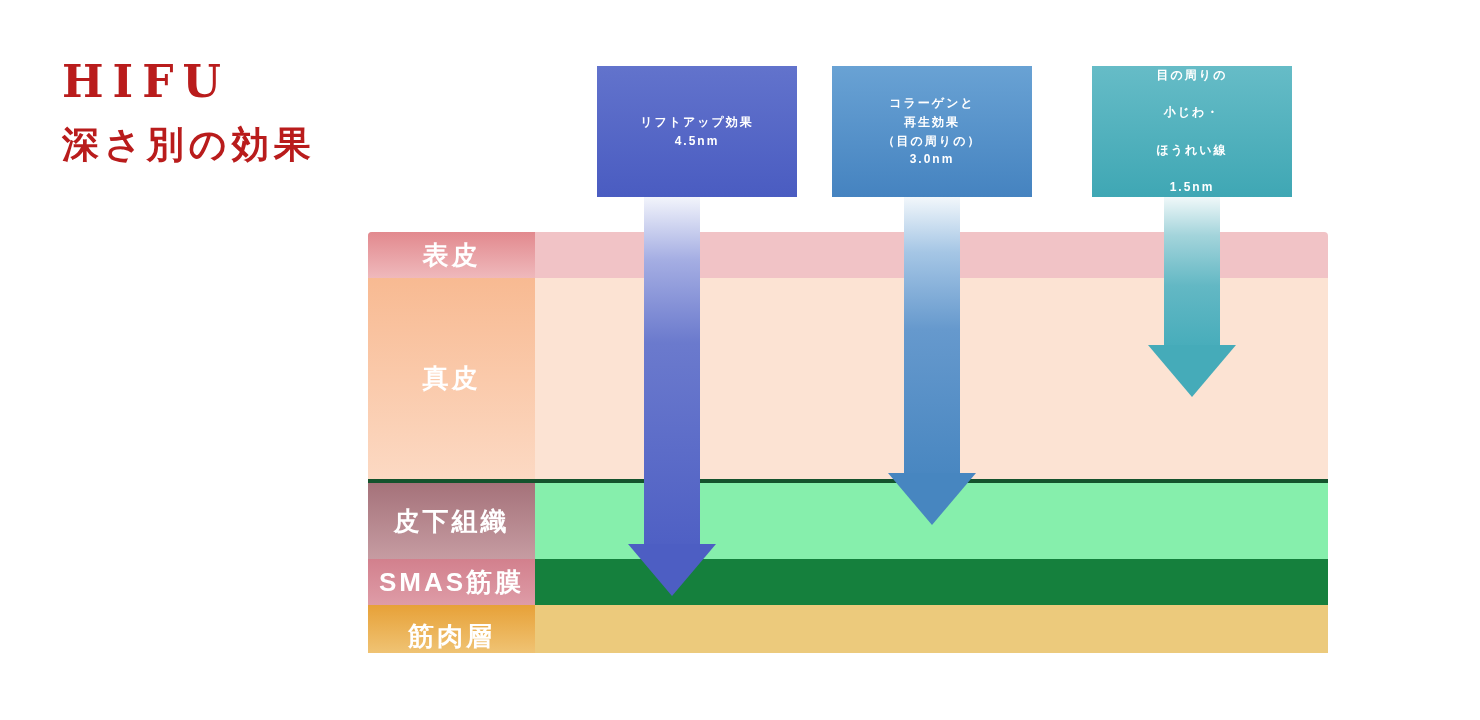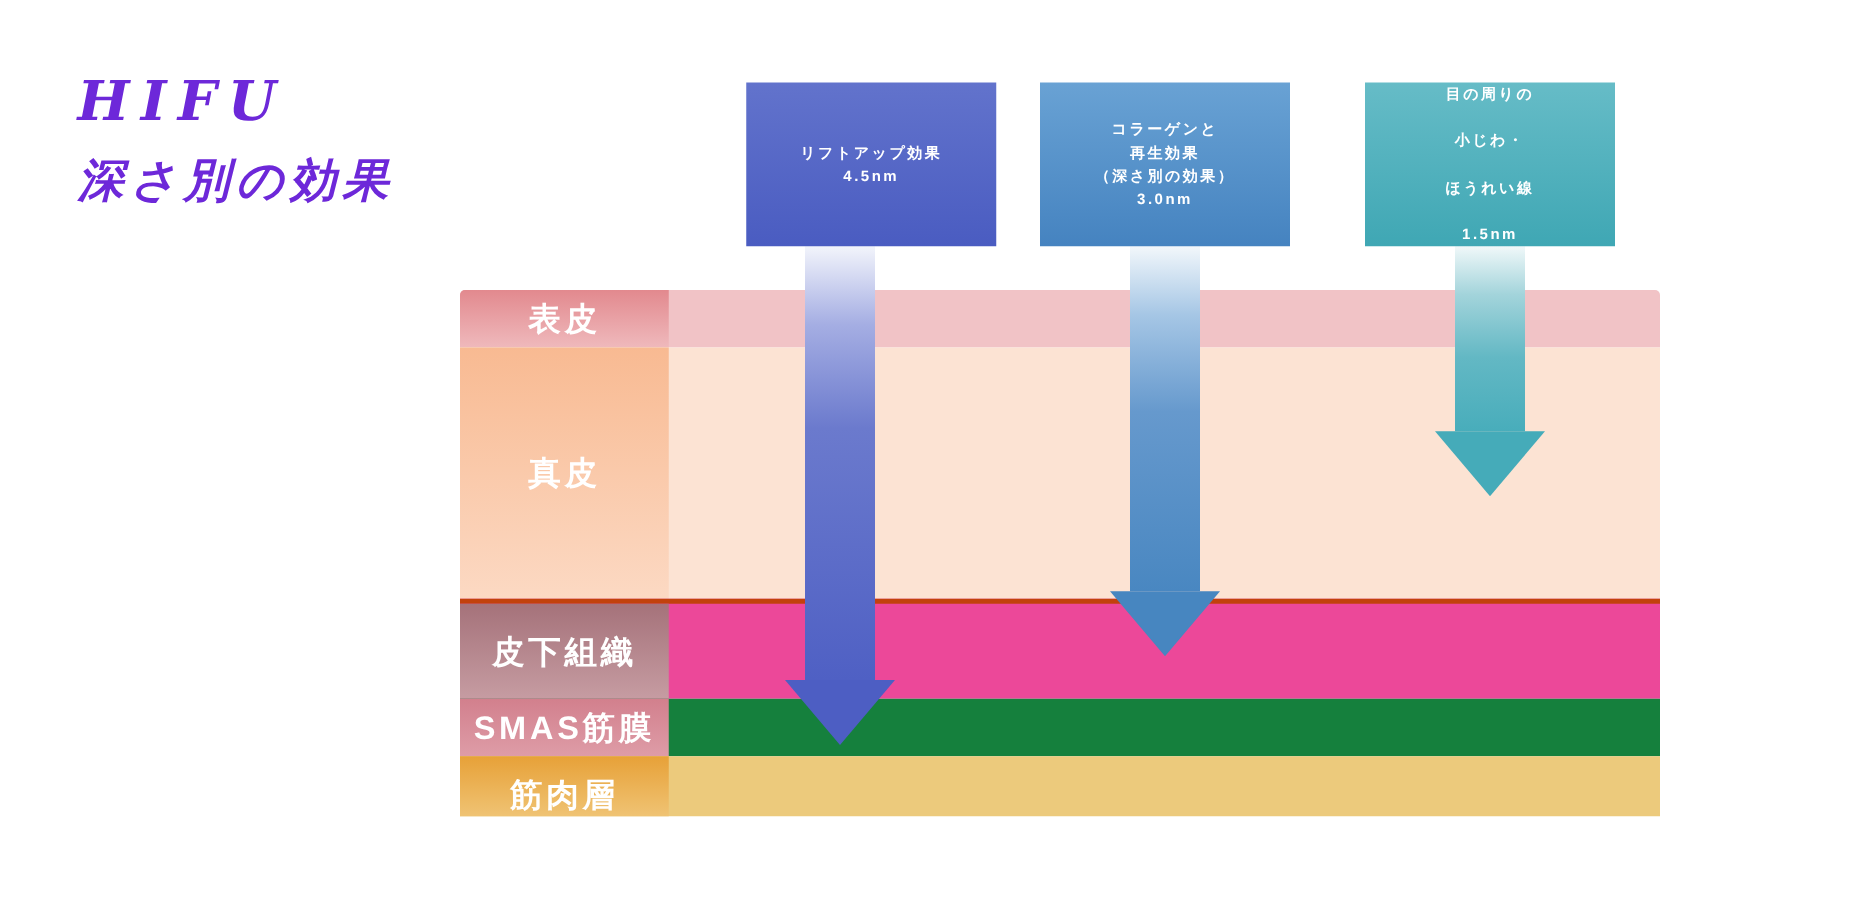--- a/index.html
+++ b/index.html
@@ -4,21 +4,21 @@
 <style>
   * { margin: 0; padding: 0; box-sizing: border-box; }
   html, body { background: #ffffff; }
   body {
     font-family: "Liberation Sans", "DejaVu Sans", sans-serif;
     width: 1480px; height: 720px; position: relative; overflow: hidden;
   }
   .canvas { position: absolute; left: 0; top: 0; width: 1480px; height: 720px; background: #ffffff; }
 
   
-  .title-block { position: absolute; left: 62px; top: 58px; color: #6d28d9; font-style: italic; }
+  .title-block { position: absolute; left: 62px; top: 58px; color: #b91c1c; }
   .title-line1 {
     font-family: "DejaVu Serif", "Liberation Serif", serif;
     font-size: 44px; font-weight: 600; letter-spacing: 9px; line-height: 1.1;
   }
   .title-line2 {
     font-family: "DejaVu Serif", "Liberation Serif", serif;
     font-size: 37px; font-weight: 600; letter-spacing: 5px; margin-top: 14px;
   }
 
   
@@ -40,21 +40,21 @@
     position: absolute; left: 0; top: 0; bottom: 0; width: 167px;
     display: flex; align-items: center; justify-content: center;
   }
   .layer-label {
     color: #ffffff; font-weight: bold; font-size: 26px; letter-spacing: 3px; white-space: nowrap;
   }
   #layer-epidermis    { height: 46px;  background: #f1c3c6; padding-left: 40px; }
   #layer-epidermis    .layer-label-col { background: linear-gradient(180deg, #e2898e 0%, #efb9bc 100%); }
   #layer-dermis       { height: 201px; background: #fce3d3; }
   #layer-dermis       .layer-label-col { background: linear-gradient(180deg, #f8ba92 0%, #fcd9c3 100%); }
-  #layer-subcutaneous { height: 80px;  background: #ec4899; border-top: 4px solid #c2410c; }
+  #layer-subcutaneous { height: 80px;  background: #86efac; border-top: 4px solid #14532d; }
   #layer-subcutaneous .layer-label-col { background: linear-gradient(180deg, #a5727a 0%, #c69ca2 100%); }
   #layer-smas         { height: 46px;  background: #15803d; }
   #layer-smas         .layer-label-col { background: linear-gradient(180deg, #d2808d 0%, #de9ca7 100%); }
   #layer-muscle       { height: 62px;  background: #ecca7c; }
   #layer-muscle       .layer-label-col { background: linear-gradient(180deg, #e7a138 0%, #f2cd85 100%); }
 
   
   .arrow { position: absolute; z-index: 2; }
   .arrow .shaft { position: absolute; left: 16px; top: 0; width: 56px; }
   .arrow .head {
@@ -87,21 +87,21 @@
   </div>
 
   <div class="effect-box" id="box-liftup">
     <span class="line">リフトアップ効果</span>
     <span class="line">4.5nm</span>
   </div>
 
   <div class="effect-box" id="box-collagen">
     <span class="line">コラーゲンと</span>
     <span class="line">再生効果</span>
-    <span class="line">（深さ別の効果）</span>
+    <span class="line">（目の周りの）</span>
     <span class="line">3.0nm</span>
   </div>
 
   <div class="effect-box" id="box-eyes">
     <span class="line">目の周りの</span>
     <span class="line">小じわ・</span>
     <span class="line">ほうれい線</span>
     <span class="line">1.5nm</span>
   </div>
 

